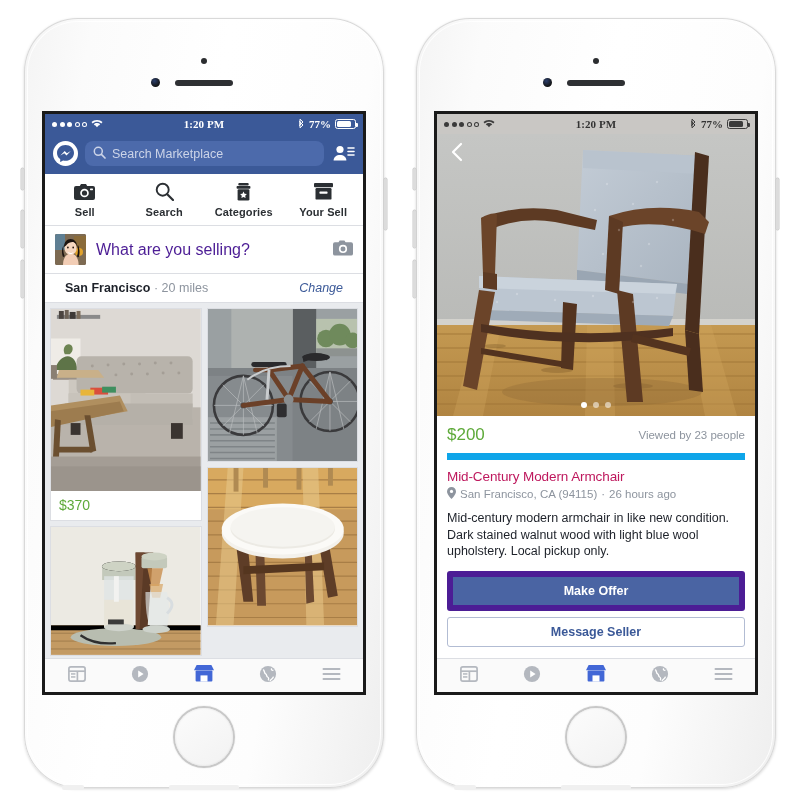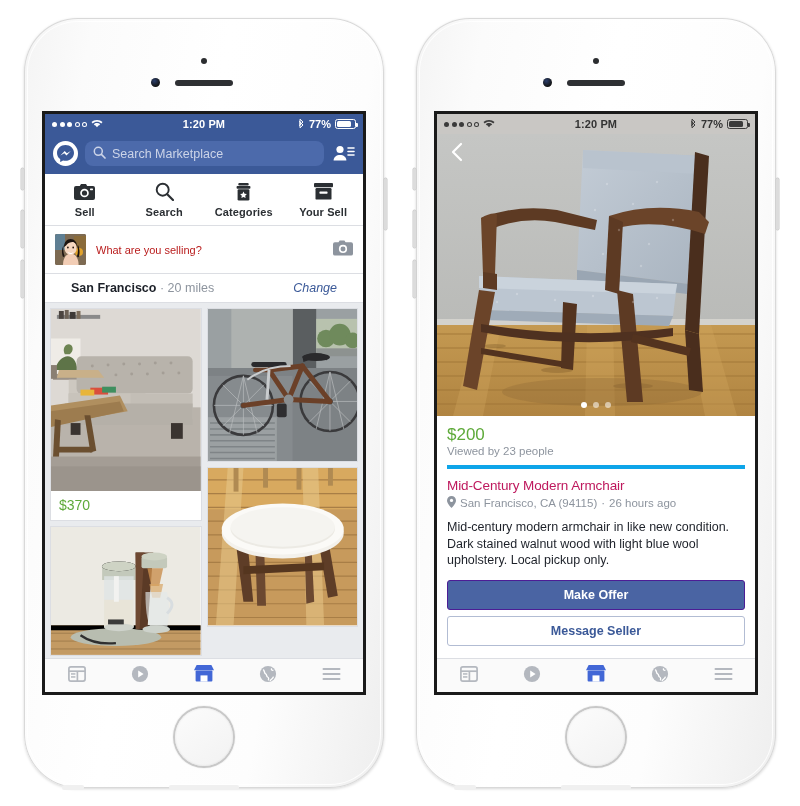--- a/index.html
+++ b/index.html
@@ -47,21 +47,21 @@
                  background:#f0f0f0; border-radius:2px; }
   .bottom-notch2{ position:absolute; bottom:-2px; left:38px; width:22px; height:5px; background:#f0f0f0; border-radius:2px; }
 
   
   .screen{
     position:absolute; left:18px; top:93px; width:324px; height:584px;
     background:#fff; overflow:hidden; border:3px solid #1a1a1a;
   }
 
   
-  .statusbar{ height:20px; display:flex; align-items:center; padding:0 7px; font-size:11px; font-weight:bold; }
+  .statusbar{ height:20px; display:flex; align-items:center; padding:0 7px; font-size:11px; font-weight:bold;font-family:Liberation Serif, serif; }
   .sb-blue{ background:#3b5998; color:#fff; }
   .sb-grey{ background:#c9c7c4; color:#333; }
   .sb-left{ display:flex; align-items:center; gap:4px; flex:1; }
   .sb-center{ flex:0 0 auto; letter-spacing:.1px; }
   .sb-right{ display:flex; align-items:center; gap:4px; flex:1; justify-content:flex-end; }
   .dots{ display:flex; gap:2.5px; align-items:center; }
   .dots i{ width:5px; height:5px; border-radius:50%; display:block; }
   .sb-blue .dots i{ background:#fff; }
   .sb-blue .dots i.off{ background:transparent; box-shadow:0 0 0 1px #fff inset; }
   .sb-grey .dots i{ background:#3a3a3a; }
@@ -88,24 +88,24 @@
   .quicktabs{ display:flex; background:#fff; border-bottom:1px solid #dcdee3; padding:8px 0 7px; }
   .qt{ flex:1; display:flex; flex-direction:column; align-items:center; gap:5px; }
   .qt .lbl{ font-size:11px; color:#2b2f33; font-weight:bold; letter-spacing:.1px; }
   .qt .ic{ height:19px; display:flex; align-items:center; justify-content:center; }
 
   
   .composer{ display:flex; align-items:center; gap:10px; padding:8px 10px; background:#fff;
              border-bottom:1px solid #dcdee3; }
   .avatar{ width:31px; height:31px; border-radius:2px; overflow:hidden; flex:0 0 auto; position:relative;
            background:#6f5a49; }
-  .composer .prompt{ flex:1; color:#b91c1c; font-size:11px; }
-
-  
-  .locrow{ display:flex; align-items:center; padding:7px 26px; background:#fff; border-bottom:1px solid #dcdee3; }
+  .composer .prompt{ flex:1; color:#4c1d95; font-size:16px; }
+
+  
+  .locrow{ display:flex; align-items:center; padding:7px 20px; background:#fff; border-bottom:1px solid #dcdee3; }
   .locrow .loc{ flex:1; font-size:12.5px; }
   .locrow .loc b{ color:#1d2129; font-weight:bold; }
   .locrow .loc span{ color:#8d949e; }
   .locrow .chg{ color:#3b5998; font-size:12.5px;font-style:italic; }
 
   
   .grid{ flex:1; background:#e9ebee; display:flex; gap:5px; padding:5px; overflow:hidden; }
   .col{ flex:1; display:flex; flex-direction:column; gap:5px; }
   .card{ background:#fff; border:1px solid #dcdee3; }
   .card .img{ width:100%; display:block; }
@@ -116,27 +116,27 @@
   .bn{ flex:1; display:flex; align-items:center; justify-content:center; }
 
   
   .heroWrap{ position:relative; height:282px; overflow:hidden; }
   .backbtn{ position:absolute; left:9px; top:6px; width:24px; height:24px; z-index:4; }
   .pagedots{ position:absolute; bottom:8px; left:50%; transform:translateX(-50%); display:flex; gap:6px; z-index:4; }
   .pagedots i{ width:6px; height:6px; border-radius:50%; background:rgba(255,255,255,.55); display:block; }
   .pagedots i.on{ background:#fff; }
 
   .detail{ background:#fff; padding:0 10px; }
-  .priceRow{ display:flex; align-items:flex-start; padding:9px 0 8px; border-bottom:4px solid #0ea5e9;flex-direction:column; }
+  .priceRow{ display:flex; align-items:center; padding:9px 0 8px; border-bottom:7px solid #0ea5e9; }
   .priceRow .p{ color:#5eaa3a; font-size:17px; flex:1; }
   .priceRow .v{ color:#8d949e; font-size:11.5px; }
   .title{ font-size:13.5px; font-weight:normal; color:#be185d; padding-top:9px; letter-spacing:-.1px; }
   .meta{ display:flex; align-items:center; gap:4px; color:#8d949e; font-size:11.5px; padding-top:3px; }
   .desc{ color:#1d2129; font-size:12.5px; line-height:16.5px; padding-top:9px; }
-  .btnPrimary{ margin-top:11px; background:#4a64a3; border:1px solid #4c1d95; color:#fff; text-align:center;
+  .btnPrimary{ margin-top:11px; background:#4a64a3; border:6px solid #4c1d95; color:#fff; text-align:center;
                padding:7px 0; font-size:12.5px; font-weight:bold; border-radius:3px; }
   .btnSecondary{ margin-top:6px; background:#fff; border:1px solid #b2bcd3; color:#3b5998; text-align:center;
                padding:7px 0; font-size:12.5px; font-weight:bold; border-radius:3px; margin-bottom:9px; }
 
   .colstack{ display:flex; flex-direction:column; height:100%; }
   .flexfill{ flex:1; overflow:hidden; }
 </style>
 </head>
 <body>
 

